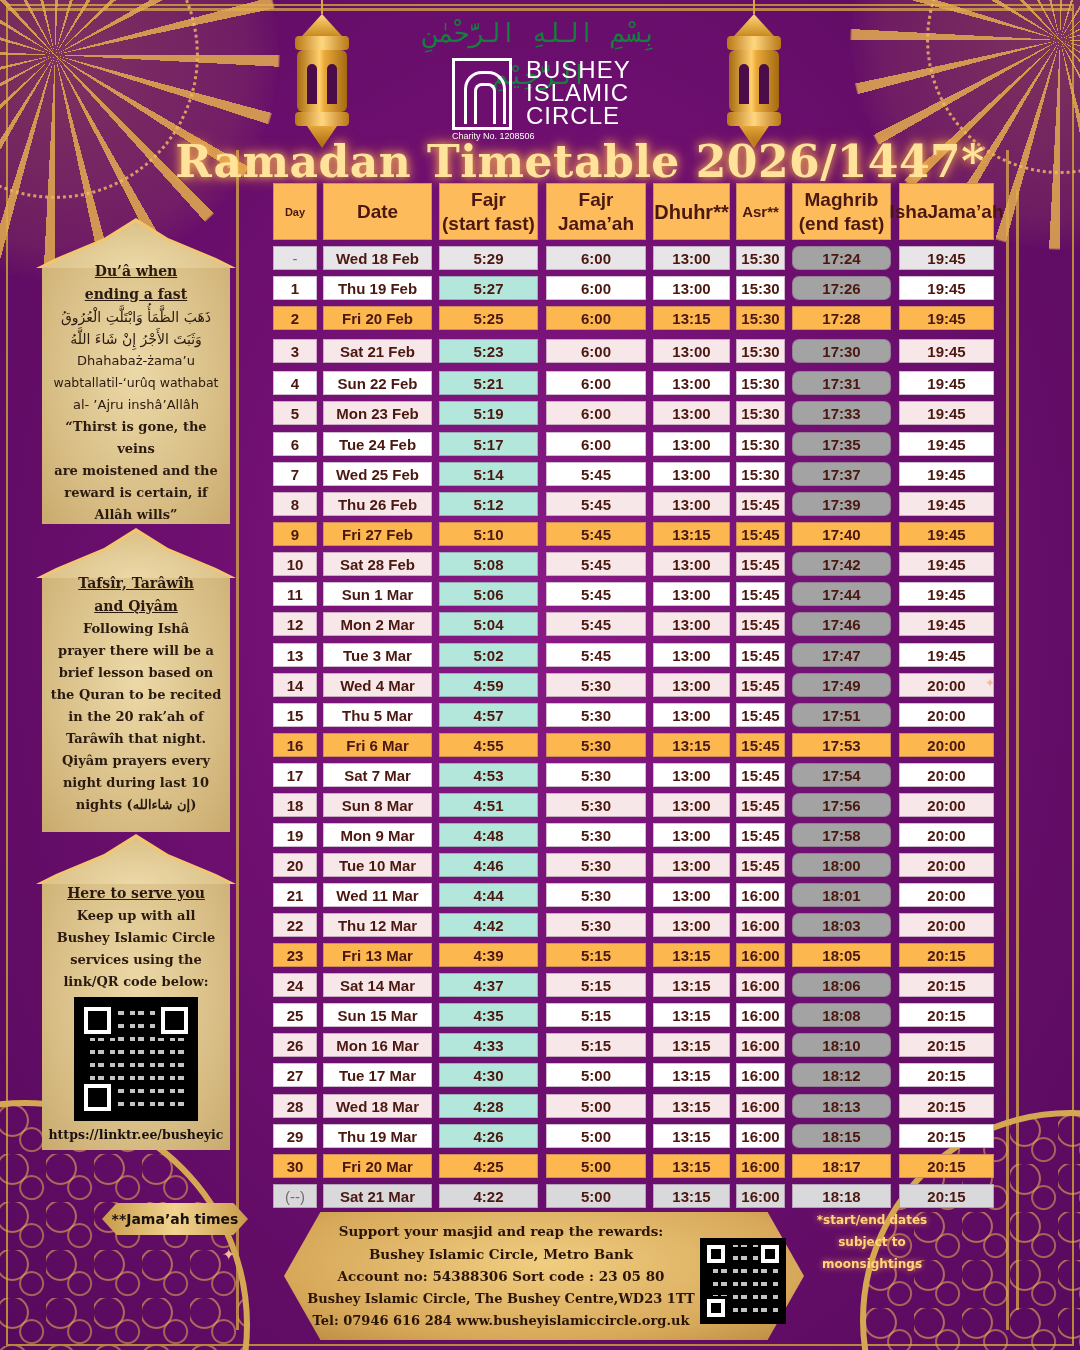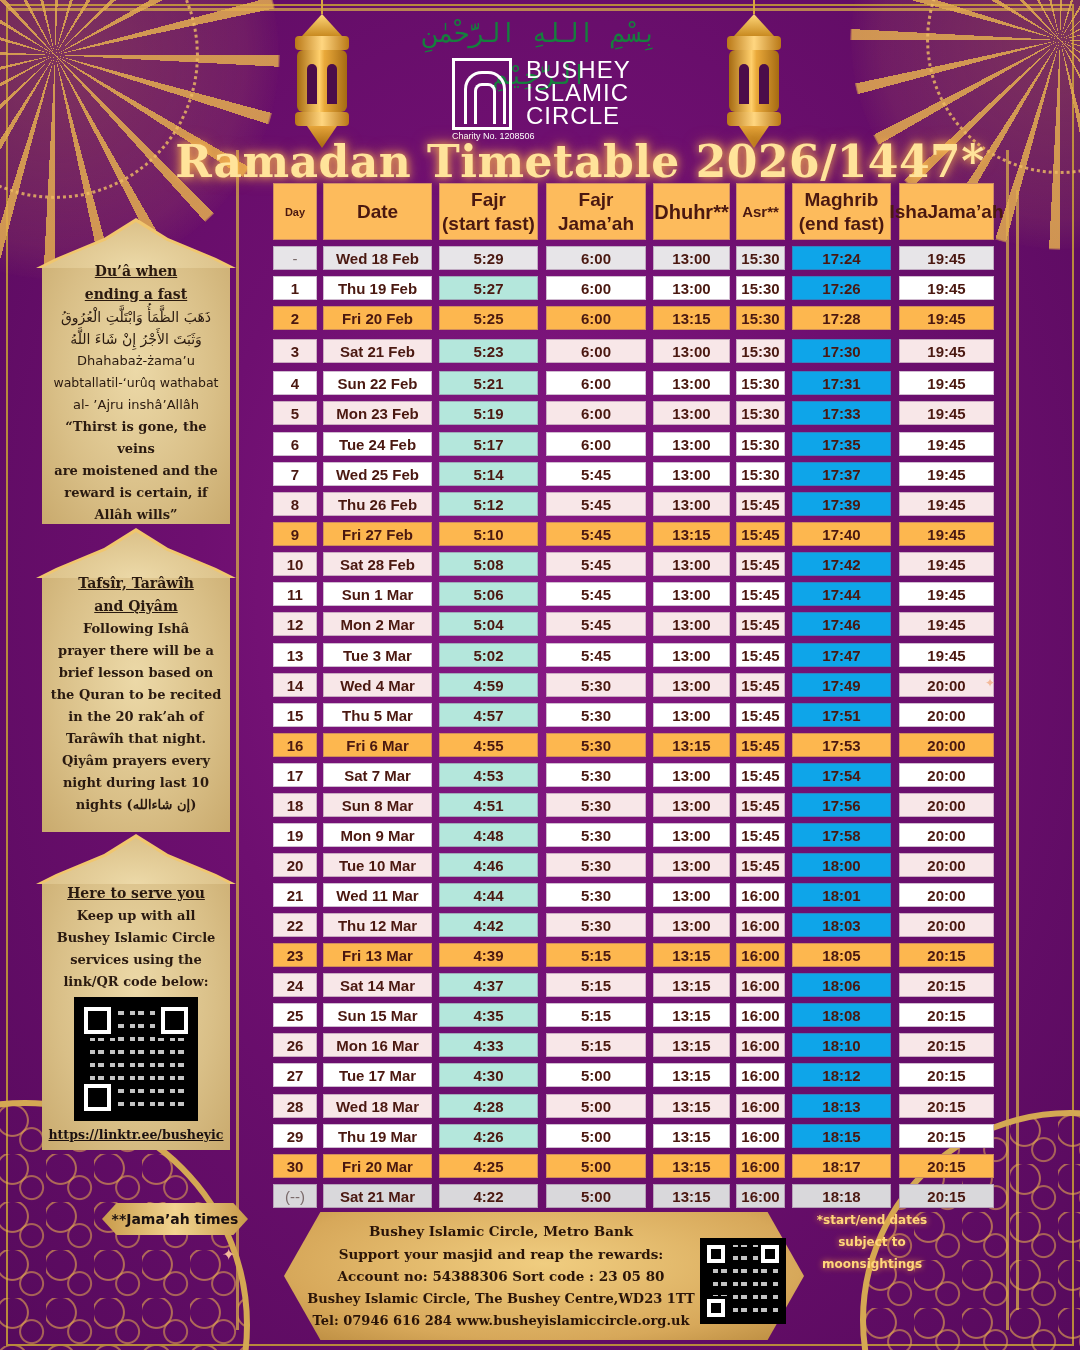--- a/index.html
+++ b/index.html
@@ -117,21 +117,21 @@
   .c-asr { left: 736px; width: 49px; }
   .c-mag { left: 792px; width: 99px; }
   .c-isha { left: 899px; width: 95px; }
 
   .row-white .cell { background: #ffffff; }
   .row-pink .cell { background: #f8e7e8; }
   .row-grey .cell { background: #e7e5e8; }
   .row-silver .cell { background: #d9d8db; }
   .row-fri .cell { background: #fdb74f !important; }
   .row-white .c-fajr, .row-pink .c-fajr { background: #b4e7dc; }
-  .row-white .c-mag, .row-pink .c-mag, .row-grey .c-mag { background: #0ea5e9; }
+  .row-white .c-mag, .row-pink .c-mag, .row-grey .c-mag { background: #a3a3a3; border-radius: 7px; }
   .row-silver .c-mag { background: #d9d8db; }
   .c-day-muted { color: #7a6a6a; font-weight: normal; }
 
   
   .panel {
     position: absolute; left: 42px; width: 188px;
     background: radial-gradient(ellipse at 50% 40%, #ecd9a8 0%, #d9bf87 60%, #c9aa6d 100%);
     color: #2a1a10;
     text-align: center;
     font-family: "DejaVu Sans", sans-serif;
@@ -166,21 +166,21 @@
   }
   .qr .finder::after { content: ""; position: absolute; inset: 4px; background: #000; }
   .qr .noise {
     position: absolute; left: 8%; top: 8%; right: 8%; bottom: 8%;
     background:
       repeating-linear-gradient(90deg, #000 0 6px, transparent 6px 11px, #000 11px 14px, transparent 14px 20px),
       repeating-linear-gradient(0deg, transparent 0 5px, rgba(255,255,255,.85) 5px 9px, transparent 9px 13px);
     opacity: .9;
   }
 
-  .link { font-family: "DejaVu Serif", serif; font-size: 12.5px; text-decoration: underline; color: #1a1010; font-weight: bold; }
+  .link { font-family: "DejaVu Serif", serif; font-size: 12.5px; color: #1a1010; font-weight: bold; }
 
   .badge {
     position: absolute; left: 102px; top: 1203px; width: 146px; height: 32px;
     background: linear-gradient(90deg,#c89a4a,#f2d490 50%,#c89a4a);
     clip-path: polygon(10% 0, 90% 0, 100% 50%, 90% 100%, 10% 100%, 0 50%);
     display: flex; align-items: center; justify-content: center;
     font-family: "DejaVu Sans", sans-serif; font-weight: bold; font-size: 14px; color: #1a1010;
   }
 
   .support {
@@ -640,22 +640,22 @@
     <div class="link">https://linktr.ee/busheyic</div>
   </div>
 </div>
 
 <div class="badge">**Jama’ah times</div>
 <div class="sparkle" style="left:222px; top:1245px;">✦</div>
 <div class="sparkle" style="left:985px; top:676px; font-size:12px;">✦</div>
 
 <div class="support"></div>
 <div class="support-text">
+  <div>Support your masjid and reap the rewards:</div>
   <div>Bushey Islamic Circle, Metro Bank</div>
-  <div>Support your masjid and reap the rewards:</div>
   <div>Account no:  54388306 Sort code : 23 05 80</div>
   <div style="font-size:13px;">Bushey Islamic Circle, The Bushey Centre,WD23 1TT</div>
   <div style="font-size:13px;">Tel: 07946 616 284 www.busheyislamiccircle.org.uk</div>
 </div>
 <div class="qr" style="position:absolute; left:700px; top:1238px; width:86px; height:86px;">
   <div class="noise"></div>
   <div class="finder" style="left:4px; top:4px; border-width:3px;"></div>
   <div class="finder" style="right:4px; top:4px; border-width:3px;"></div>
   <div class="finder" style="left:4px; bottom:4px; border-width:3px;"></div>
 </div>

